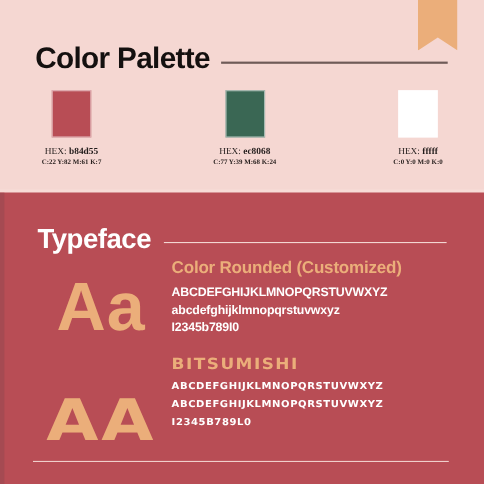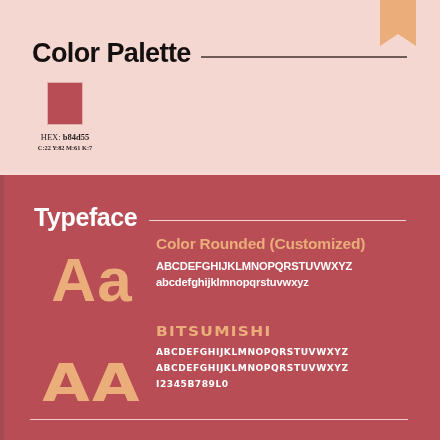--- a/index.html
+++ b/index.html
@@ -233,42 +233,59 @@
 
       <div class="swatch-cell">
         <div class="swatch-chip" style="background:#b84d55"></div>
         <div class="swatch-hex">
           <span>HEX:</span>
           <b>b84d55</b>
         </div>
         <div class="swatch-cmyk">C:22 Y:82 M:61 K:7</div>
       </div>
 
-
-
+      <div class="swatch-cell">
+        <div class="swatch-chip" style="background:#3a6754"></div>
+        <div class="swatch-hex">
+          <span>HEX:</span>
+          <b>ec8068</b>
+        </div>
+        <div class="swatch-cmyk">C:77 Y:39 M:68 K:24</div>
+      </div>
+
+
+      <div class="swatch-cell">
+        <div class="swatch-chip" style="background:#ffffff"></div>
+        <div class="swatch-hex">
+          <span>HEX:</span>
+          <b>fffff</b>
+        </div>
+        <div class="swatch-cmyk">C:0 Y:0 M:0 K:0</div>
+      </div>
 
 
     </div>
   </section>
 
   <section class="type-panel">
 
     <div class="edge-stripe"></div>
 
     <div class="section-head type-head">
       <div class="type-title">Typeface</div>
       <div class="type-rule"></div>
     </div>
 
     <div class="spec-block spec-one">
       <div class="glyph glyph-rounded">Aa</div>
       <div class="spec-text">
         <div class="font-name">Color Rounded (Customized)</div>
         <div class="spec-line">ABCDEFGHIJKLMNOPQRSTUVWXYZ</div>
         <div class="spec-line">abcdefghijklmnopqrstuvwxyz</div>
+        <div class="spec-line">I2345b789I0</div>
       </div>
     </div>
 
     <div class="spec-block spec-two">
       <div class="glyph glyph-wide">AA</div>
       <div class="spec-text">
         <div class="font-name font-name-wide">BITSUMISHI</div>
         <div class="spec-line spec-line-wide">ABCDEFGHIJKLMNOPQRSTUVWXYZ</div>
         <div class="spec-line spec-line-wide">ABCDEFGHIJKLMNOPQRSTUVWXYZ</div>
         <div class="spec-line spec-line-wide">I2345B789L0</div>

